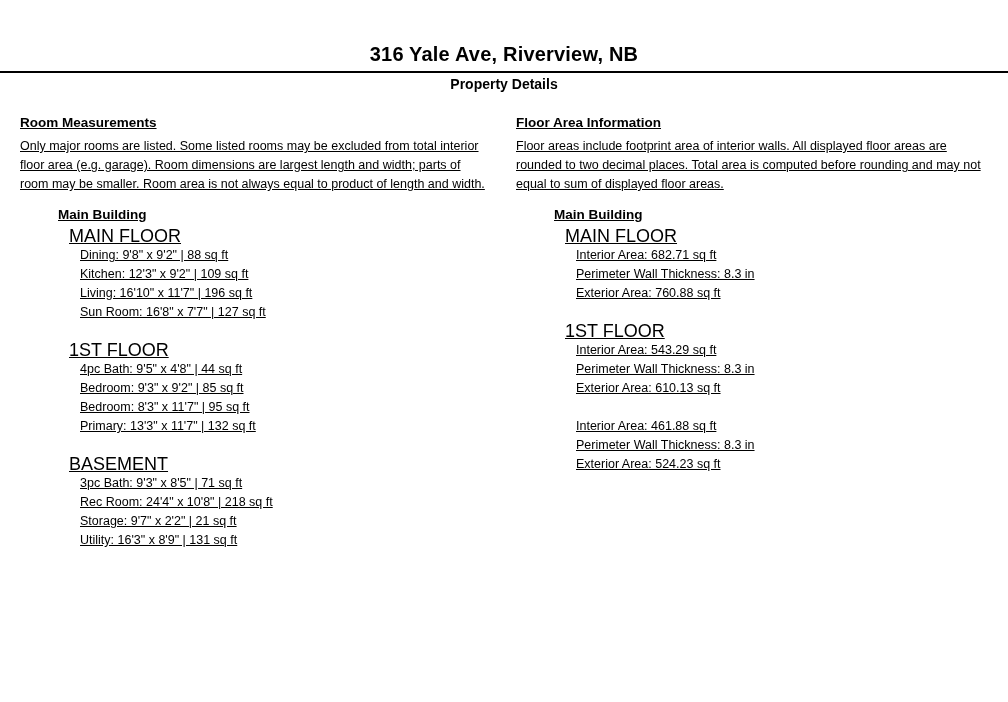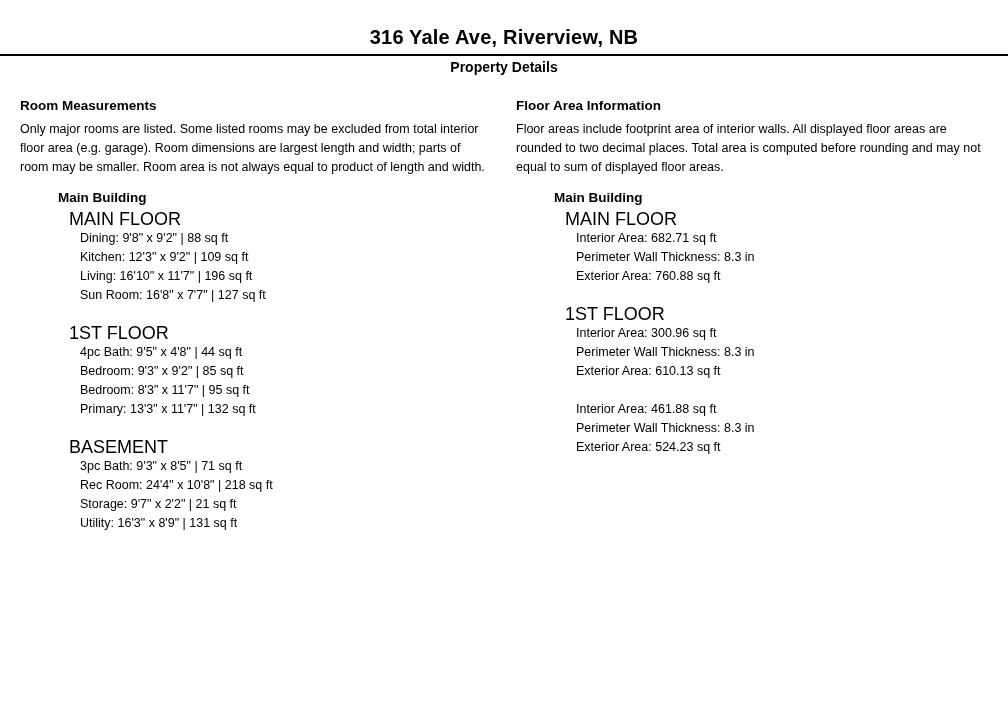--- a/index.html
+++ b/index.html
@@ -15,21 +15,21 @@
     color: #000000;
     -webkit-font-smoothing: antialiased;
   }
   .page {
     width: 1008px;
     height: 702px;
     background: #ffffff;
     position: relative;
   }
   .page-header {
-    padding-top: 26px;
+    padding-top: 43px;
     text-align: center;
   }
   .title {
     margin: 0;
     font-size: 20px;
     font-weight: bold;
     line-height: 22px;
     letter-spacing: 0.2px;
   }
   .rule {
@@ -40,20 +40,21 @@
   }
   .subtitle {
     margin-top: 3px;
     font-size: 14px;
     font-weight: bold;
     line-height: 16px;
   }
   .columns {
     display: flex;
     margin-top: 23px;
+    text-decoration: underline;
   }
   .col {
     flex: 0 0 auto;
   }
   .col-left {
     width: 472px;
     margin-left: 20px;
   }
   .col-right {
     width: 480px;
@@ -185,21 +186,21 @@
                   <div class="line">Perimeter Wall Thickness: 8.3 in</div>
 
                   <div class="line">Exterior Area: 760.88 sq ft</div>
                 </div>
             </div>
 
             <div class="floor">
               <div class="floor-name">1ST FLOOR</div>
               <div class="lines">
 
-                  <div class="line">Interior Area: 300.96 sq ft</div>
+                  <div class="line">Interior Area: 543.29 sq ft</div>
 
                   <div class="line">Perimeter Wall Thickness: 8.3 in</div>
 
                   <div class="line">Exterior Area: 610.13 sq ft</div>
                 </div>
             </div>
 
             <div class="floor">
               <div class="lines">
 

